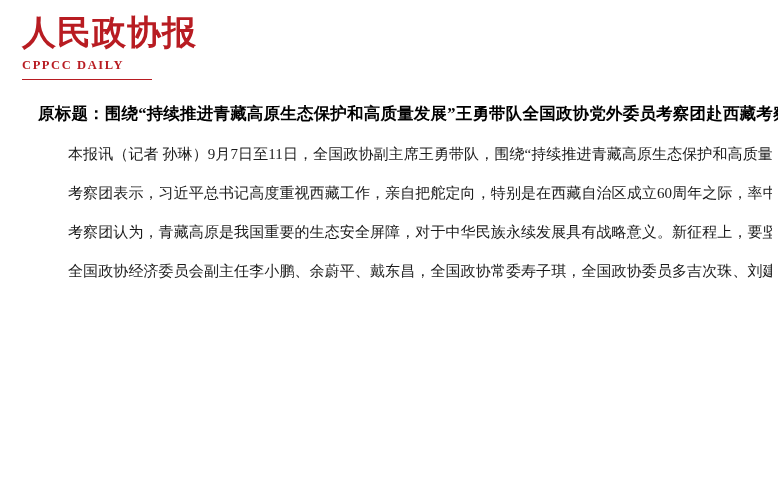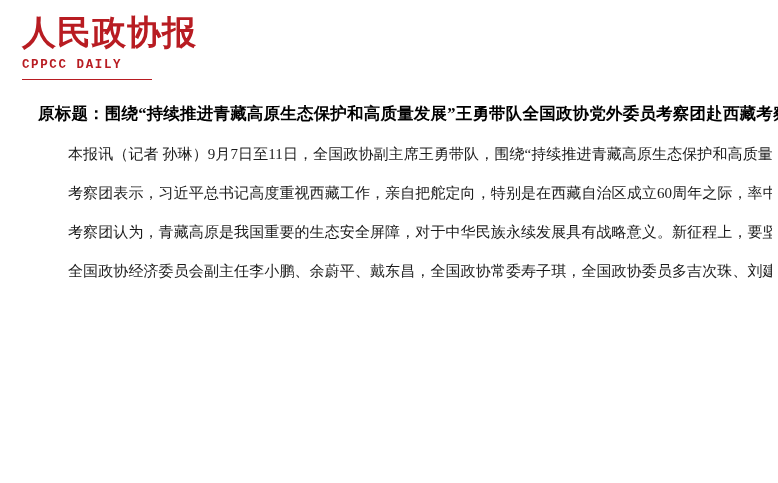--- a/index.html
+++ b/index.html
@@ -28,21 +28,21 @@
   .masthead-logo {
     font-family: "Liberation Serif", serif;
     font-weight: bold;
     font-size: 34px;
     line-height: 38px;
     color: #b81c22;
     letter-spacing: 1px;
     white-space: nowrap;
   }
   .masthead-sub {
-    font-family: Liberation Mono, monospace;
+    font-family: Liberation Serif, serif;
     font-size: 12.5px;
     line-height: 14px;
     color: #b81c22;
     letter-spacing: 1.6px;
     margin-top: 6px;
     font-weight: bold;
   }
   .masthead-rule {
     margin-top: 7px;
     width: 130px;

